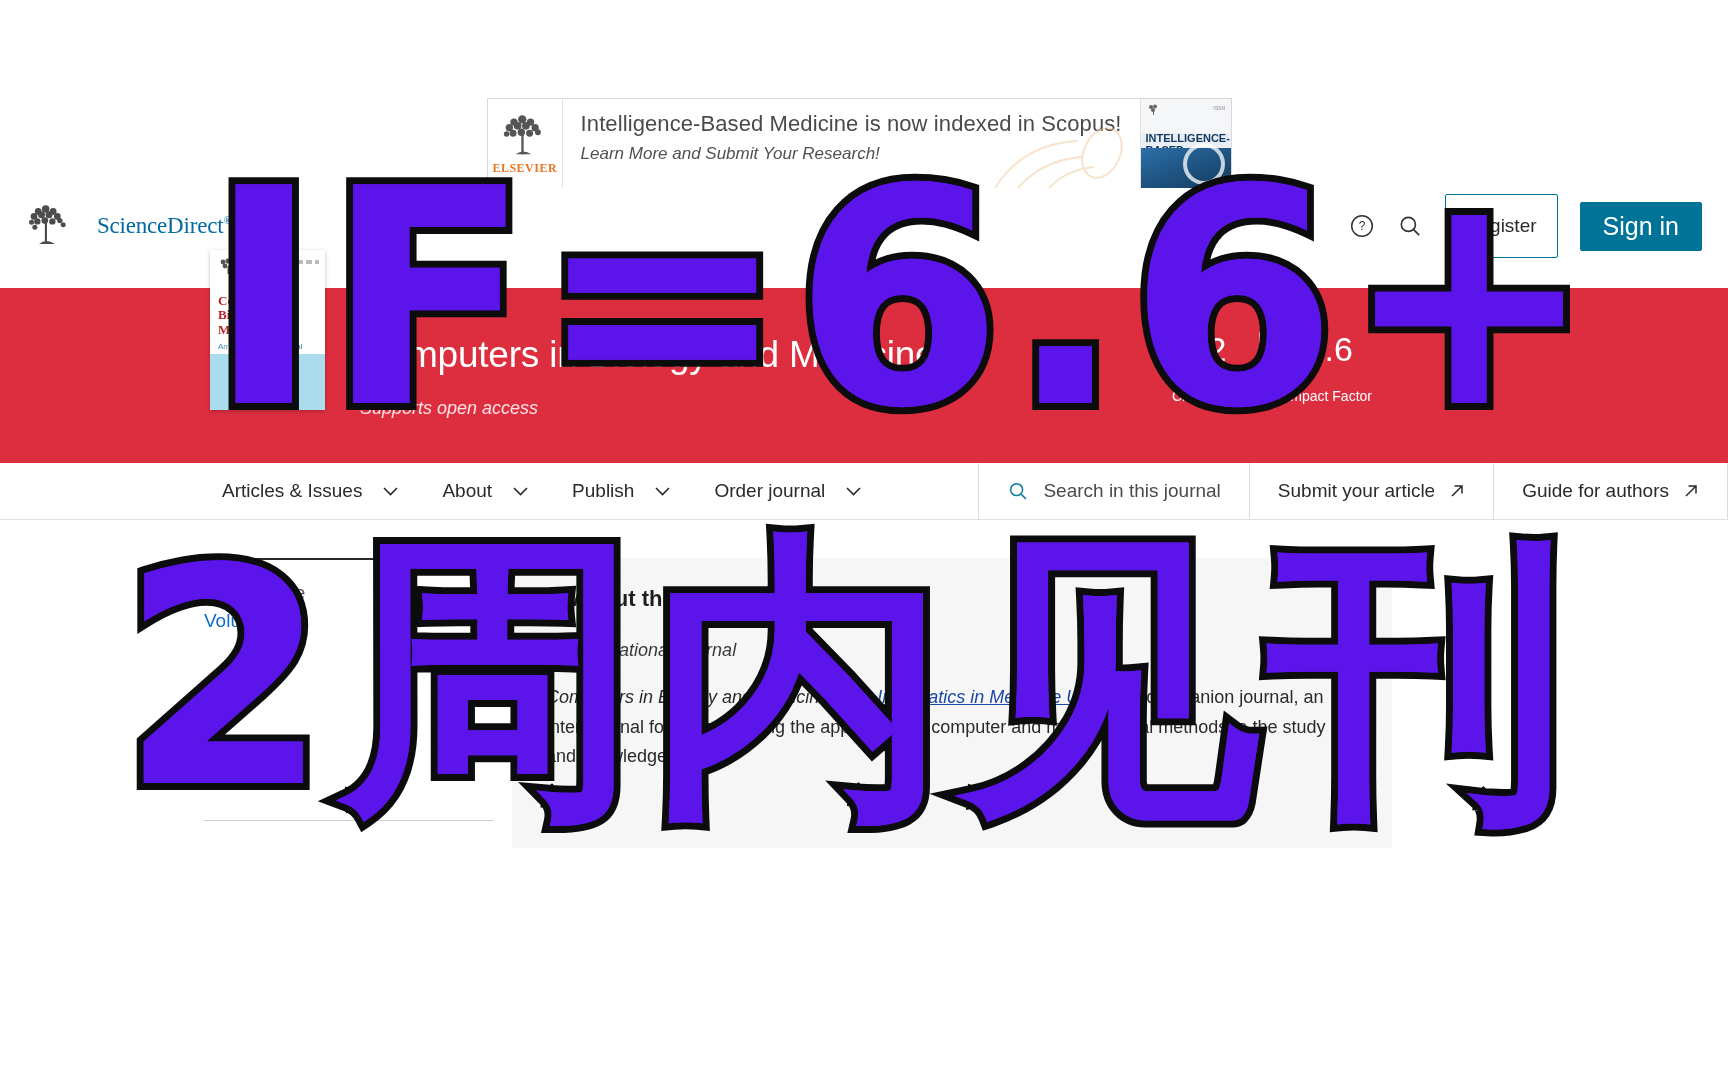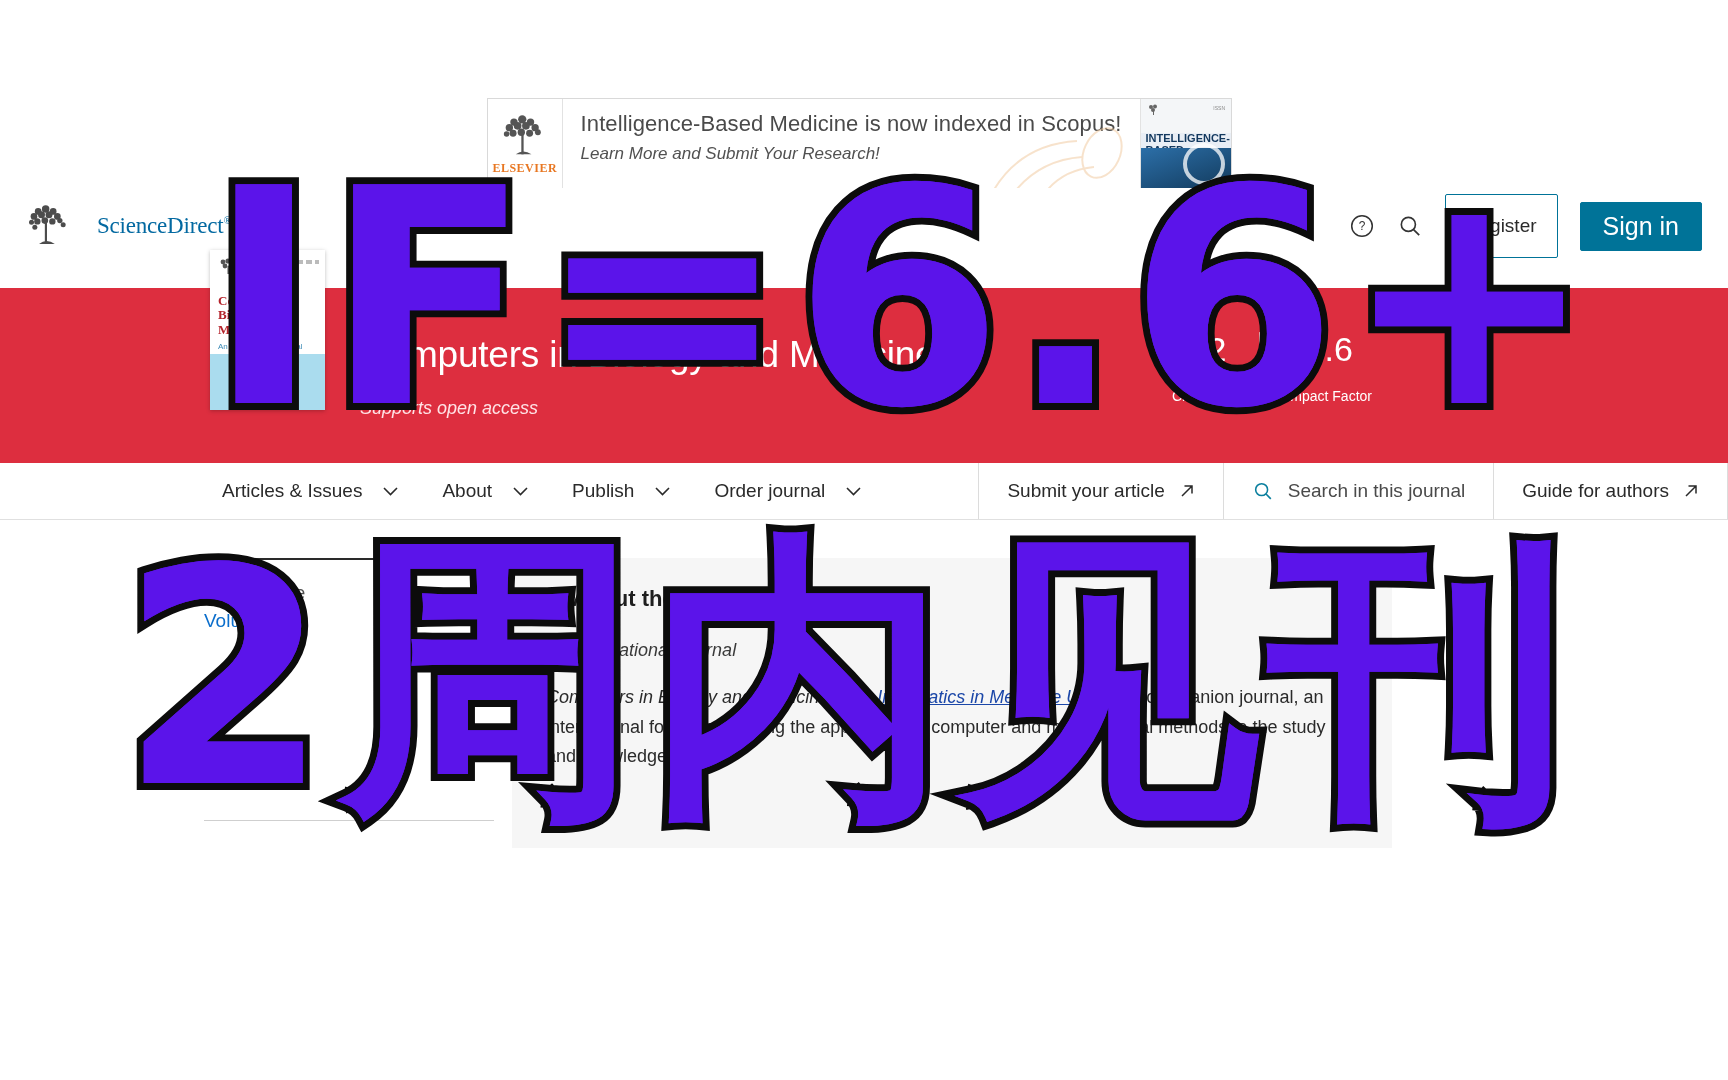--- a/index.html
+++ b/index.html
@@ -361,32 +361,32 @@
       </div>
       <div class="jnav-item">
         <span>Order journal</span>
         <svg class="chev" viewBox="0 0 15 9">
             <path d="M1 1 L7.5 7.5 L14 1" fill="none" stroke="#2a2a2a" stroke-width="1.6"></path>
           </svg>
       </div>
     </div>
     <div class="jnav-right">
       <div class="jnav-cell">
-        <span>Submit your article</span>
-        <svg class="arr" viewBox="0 0 16 16">
-          <path d="M3 13 L13 3 M5.5 3 H13 V10.5" fill="none" stroke="#2a2a2a" stroke-width="1.5"></path>
-        </svg>
-      </div>
-      <div class="jnav-cell">
         <svg class="icon-round" style="width:22px;height:22px" viewBox="0 0 24 24">
           <circle cx="10.5" cy="10.5" r="6.5" fill="none" stroke="#0a7f9e" stroke-width="1.7"></circle>
           <line x1="15.3" y1="15.3" x2="20.5" y2="20.5" stroke="#0a7f9e" stroke-width="1.8"></line>
         </svg>
         <span class="search-ph">Search in this journal</span>
       </div>
+      <div class="jnav-cell">
+        <span>Submit your article</span>
+        <svg class="arr" viewBox="0 0 16 16">
+          <path d="M3 13 L13 3 M5.5 3 H13 V10.5" fill="none" stroke="#2a2a2a" stroke-width="1.5"></path>
+        </svg>
+      </div>
       <div class="jnav-cell last">
         <span>Guide for authors</span>
         <svg class="arr" viewBox="0 0 16 16">
           <path d="M3 13 L13 3 M5.5 3 H13 V10.5" fill="none" stroke="#2a2a2a" stroke-width="1.5"></path>
         </svg>
       </div>
     </div>
   </div>
 
   <div class="main">

